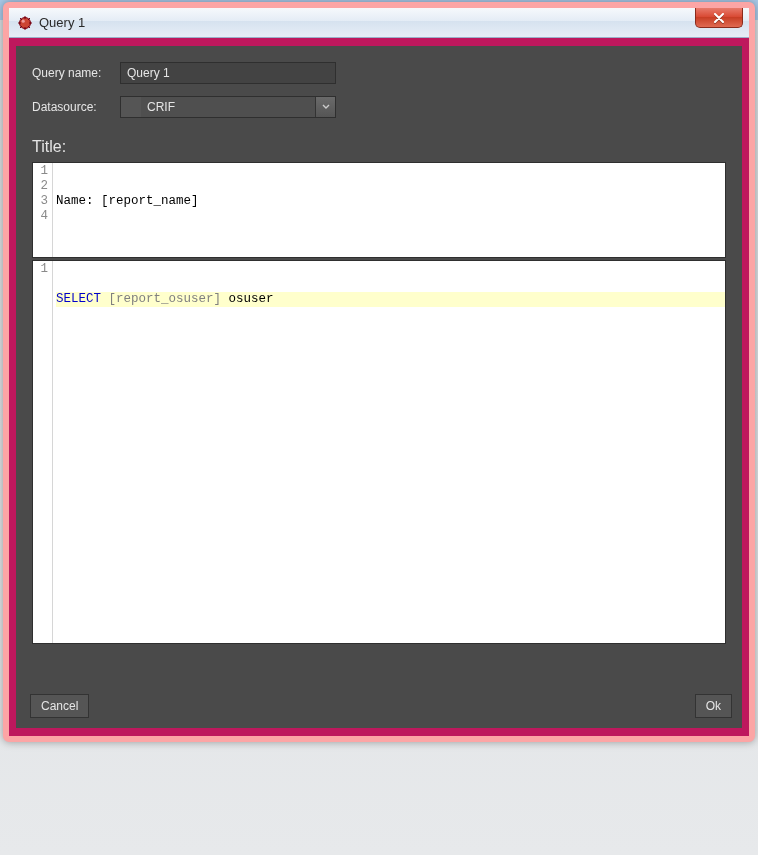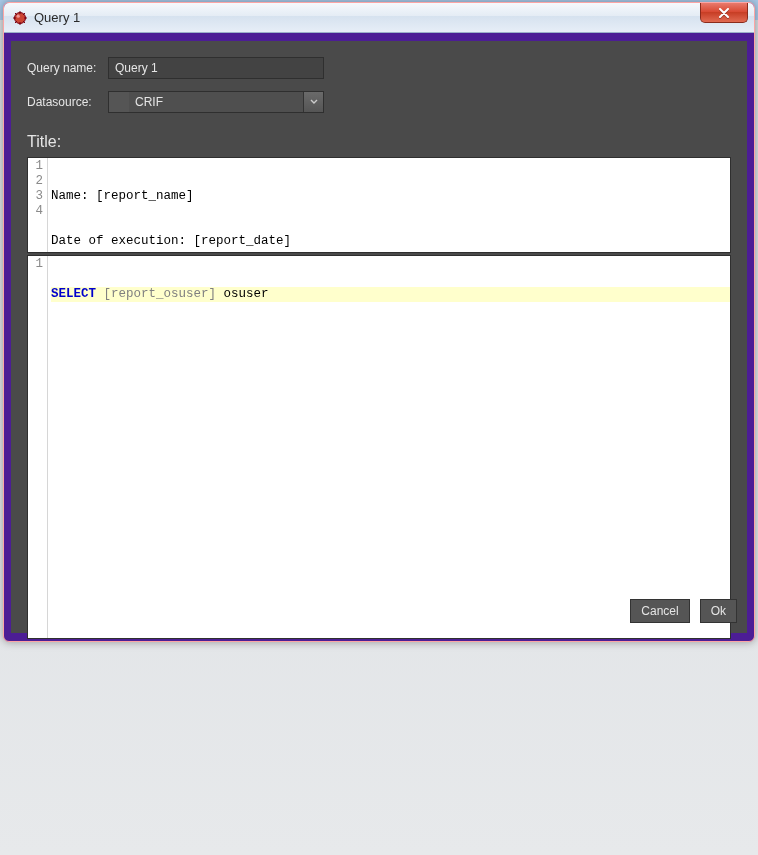--- a/index.html
+++ b/index.html
@@ -6,24 +6,24 @@
   html, body { width: 758px; height: 855px; font-family: "Segoe UI", Tahoma, sans-serif; overflow: hidden; }
 
   
   .backdrop {
     position: absolute; inset: 0;
     background: linear-gradient(#a9c9e8 0%, #a9c9e8 20px, #d9dde1 20px, #e7e9eb 100%);
   }
 
   
   .window {
-    position: absolute; left: 3px; top: 2px; width: 752px; height: 640px;
-    border: 1px solid #fca5a5;
+    position: absolute; left: 3px; top: 2px; width: 752px; height: 740px;
+    border: 6px solid #fca5a5;
     border-radius: 6px;
-    background: #4c1d95;
+    background: #be185d;
     box-shadow: 0 0 8px rgba(0,0,0,.35);
     overflow: hidden;
   }
   .titlebar {
     height: 30px;
     background: linear-gradient(#f6f9fc, #e4ecf5 45%, #d6e2ef 46%, #e7eef7);
     display: flex; align-items: center;
     border-bottom: 1px solid #9bb1c9;
     position: relative;
     padding-left: 8px;
@@ -51,21 +51,21 @@
   }
   .win-close svg { filter: drop-shadow(0 1px 0 rgba(0,0,0,.3)); }
 
   
   .body {
     position: absolute; left: 7px; right: 7px; top: 38px; bottom: 8px;
     background: #4a4a4a;
   }
 
   .form-row {
-    display: flex; align-items: center; gap: 3px;
+    display: flex; align-items: center; gap: 10px;
     padding: 6px 16px;
   }
   .form-label {
     width: 78px; font-size: 12px; color: #e5e5e5;
   }
   .text-input {
     width: 216px; height: 22px;
     background: #434343;
     border: 1px solid #2f2f2f;
     color: #e5e5e5;
@@ -116,27 +116,27 @@
     user-select: none;
   }
   .gutter div { height: 15px; }
 
   .code {
     flex: 1; padding: 1px 0 0 3px; position: relative; overflow: hidden;
     white-space: pre;
   }
   .code .line { height: 15px; }
   .code .line.hl { background: #ffffcc; }
-  .tok-kw { color: #0000cc; font-weight: bold; margin-top: 21px; }
+  .tok-kw { color: #0000cc; font-weight: normal; margin-top: 21px; }
   .tok-var { color: #808080; text-align: center; }
 
   .footer {
     position: absolute; left: 4px; right: 0; bottom: 0;
     padding: 10px 10px;
-    display: flex; justify-content: flex-end; gap: 10px;
+    display: flex; justify-content: space-between; gap: 20px;
   }
   .btn {
     min-width: 36px; height: 24px;
     padding: 0 10px;
     font-size: 12px;
     color: #e5e5e5;
     background: #555;
     border: 1px solid #333;
     display: inline-flex; align-items: center; justify-content: center;
   }
@@ -197,21 +197,20 @@
     <div class="section-label">Title:</div>
     <div class="editor title-editor">
       <div class="gutter">
         <div>1</div>
         <div>2</div>
         <div>3</div>
         <div>4</div>
       </div>
       <div class="code">
         <div class="line">Name: [report_name]</div>
-        <div class="line">Date of execution: [report_date]</div>
         
         
       </div>
     </div>
 
     <div class="editor query-editor">
       <div class="gutter">
         <div>1</div>
       </div>
       <div class="code">

